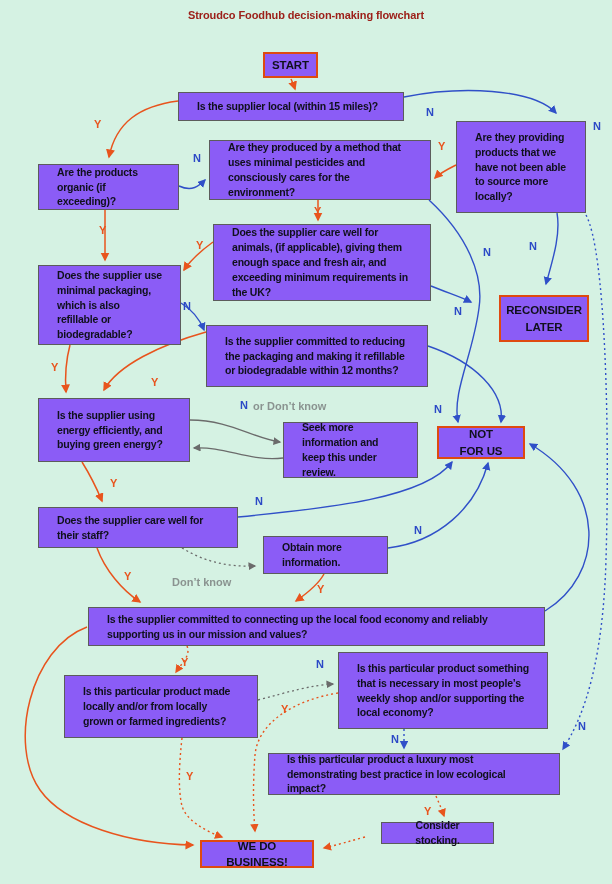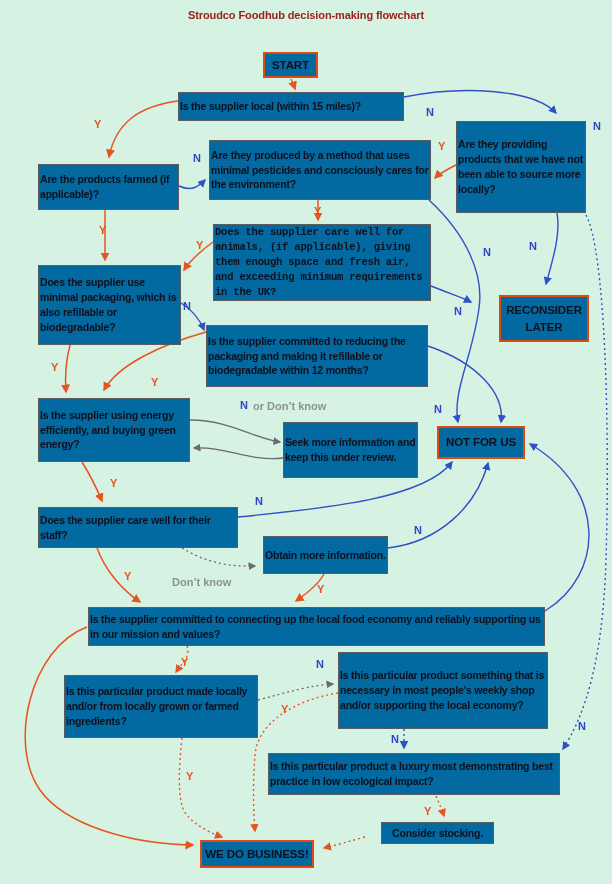--- a/index.html
+++ b/index.html
@@ -2,23 +2,23 @@
 <html><head>
 <meta charset="utf-8">
 <style>
   html,body{margin:0;padding:0;}
   body{font-family:"Liberation Sans","DejaVu Sans",sans-serif;}
   .stage{position:relative;width:612px;height:884px;background:#d5f2e3;overflow:hidden;}
   .title{position:absolute;left:0;top:9px;width:612px;text-align:center;
          font-size:11px;font-weight:bold;color:#9c2019;letter-spacing:-0.1px;}
   svg.edges{position:absolute;left:0;top:0;z-index:1;}
   #flow-nodes{position:absolute;left:0;top:0;z-index:2;width:612px;height:884px;pointer-events:none;}
-  .node{position:absolute;box-sizing:border-box;background:#0369a1;color:#10101c;
+  .node{position:absolute;box-sizing:border-box;background:#8b5cf6;color:#10101c;
         font-size:10.5px;font-weight:bold;line-height:1.42;letter-spacing:-0.2px;
-        padding:5px 1px;border:1.6px solid #5c5c5c;}
+        padding:5px 18px;border:1.6px solid #5c5c5c;}
   .node.question{display:flex;align-items:center;}
   .node.question span{display:block;}
   .node.terminal{border:2.6px solid #df4a10;display:flex;align-items:center;justify-content:center;
                  text-align:center;font-size:11.5px;letter-spacing:-0.1px;}
   .node.action{display:flex;align-items:center;}
   .node.action.centered{justify-content:center;text-align:center;}
   .elabel{position:absolute;font-size:11px;font-weight:bold;white-space:nowrap;z-index:3;}
   .elabel.y{color:#e8541d;}
   .elabel.n{color:#2b49c6;}
   .elabel.g{color:#8a9390;font-weight:bold;}
@@ -99,23 +99,23 @@
       <div class="node question" style="left: 178px; top: 92px; width: 226px; height: 29px;">
         <span>Is the supplier local (within 15 miles)?</span>
       </div>
       <div class="node question" style="left: 456px; top: 121px; width: 130px; height: 92px;">
         <span>Are they providing products that we have not been able to source more locally?</span>
       </div>
       <div class="node question" style="left: 209px; top: 140px; width: 222px; height: 60px;">
         <span>Are they produced by a method that uses minimal pesticides and consciously cares for the environment?</span>
       </div>
       <div class="node question" style="left: 38px; top: 164px; width: 141px; height: 46px;">
-        <span>Are the products farmed (if applicable)?</span>
+        <span>Are the products organic (if exceeding)?</span>
       </div>
-      <div class="node question" style="left: 213px; top: 224px; width: 218px; height: 77px; font-family: Liberation Mono, monospace;">
+      <div class="node question" style="left: 213px; top: 224px; width: 218px; height: 77px;">
         <span>Does the supplier care well for animals, (if applicable), giving them enough space and fresh air, and exceeding minimum requirements in the UK?</span>
       </div>
       <div class="node question" style="left: 38px; top: 265px; width: 143px; height: 80px;">
         <span>Does the supplier use minimal packaging, which is also refillable or biodegradable?</span>
       </div>
       <div class="node terminal" style="left: 499px; top: 288px; width: 90px; height: 47px; margin-top: 7px;">
         <span>RECONSIDER LATER</span>
       </div>
       <div class="node question" style="left: 206px; top: 325px; width: 222px; height: 62px;">
         <span>Is the supplier committed to reducing the packaging and making it refillable or biodegradable within 12 months?</span>

